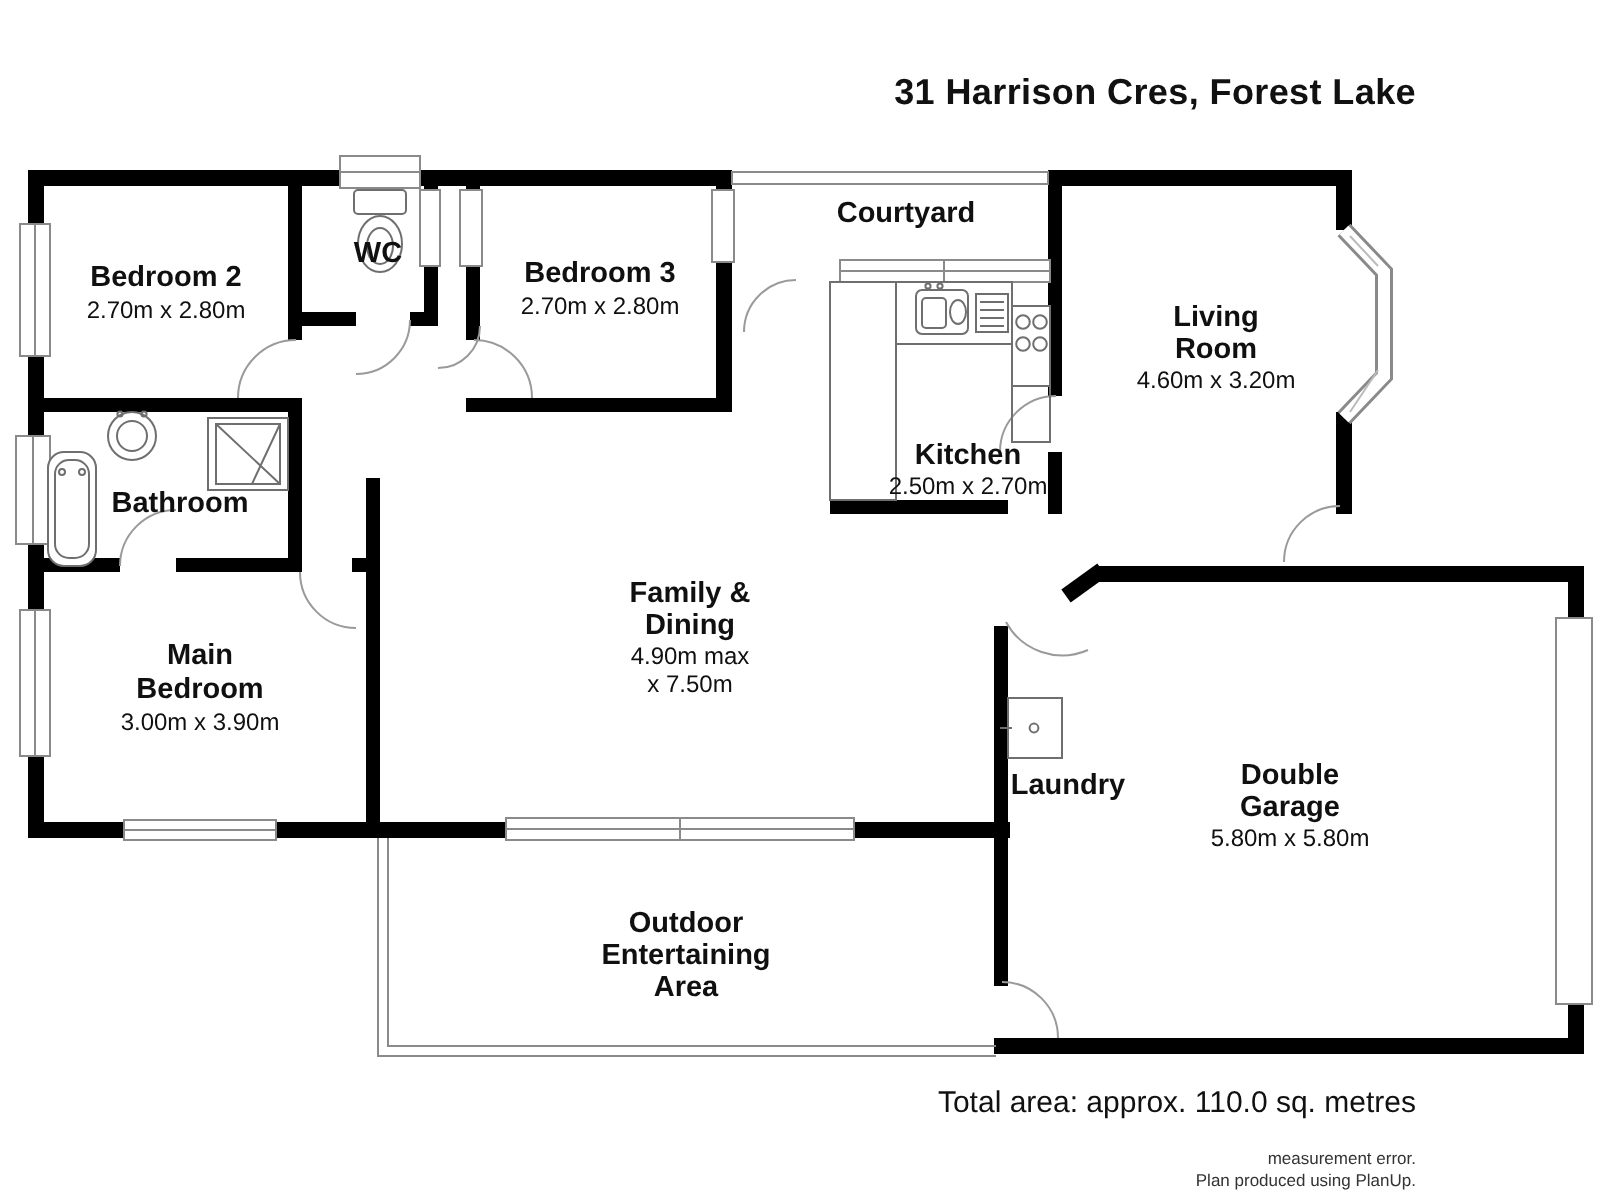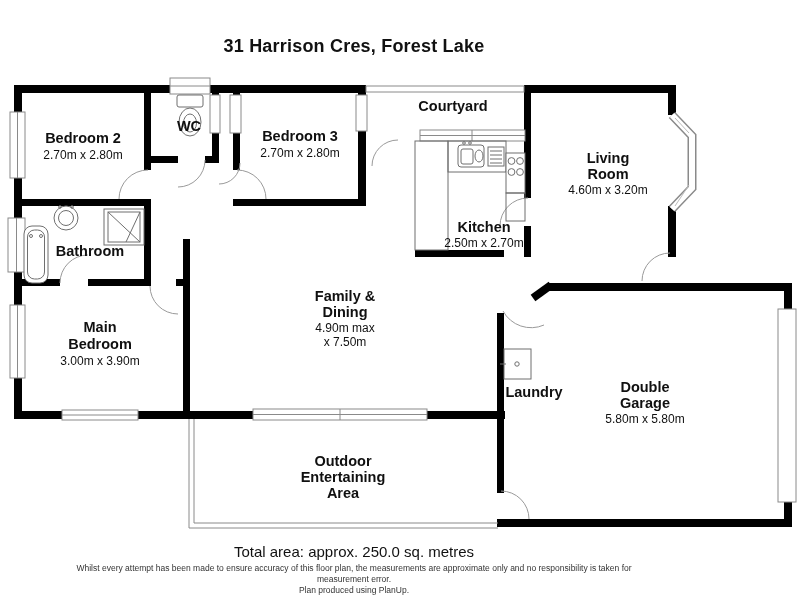--- a/index.html
+++ b/index.html
@@ -1,18 +1,18 @@
 <!DOCTYPE html>
 <html><head>
 <meta charset="utf-8">
 <style>
   html,body{margin:0;padding:0;background:#ffffff;}
   #page{position:relative;width:800px;height:600px;background:#fff;overflow:hidden;
         font-family:"Liberation Sans", sans-serif;color:#111;}
-  .hdr{position:absolute;left:0;width:708px;text-align:center;}
+  .hdr{position:absolute;left:0;width:708px;text-align:right;}
   #title{top:36px;font-size:18px;font-weight:bold;letter-spacing:.2px;}
   #subtitle{top:56px;font-size:10.5px;color:#222;}
   #total{top:543px;font-size:15px;}
   #disc1{top:563px;font-size:8.5px;color:#333;}
   #disc2{top:574px;font-size:8.5px;color:#333;}
   #credit{top:585px;font-size:8.5px;color:#333;}
   svg{position:absolute;left:0;top:0;}
   .wall{fill:#000;}
   .thin{stroke:#8a8a8a;stroke-width:1;fill:#fff;}
   .thinNF{stroke:#8a8a8a;stroke-width:1;fill:none;}
@@ -244,17 +244,16 @@
         <text class="rdim" x="645" y="423">5.80m x 5.80m</text>
       </g>
       <g>
         <text class="rname" x="343" y="466">Outdoor</text>
         <text class="rname" x="343" y="482">Entertaining</text>
         <text class="rname" x="343" y="498">Area</text>
       </g>
     </g>
   </svg>
 
-  <div class="hdr" id="total">Total area: approx. 250.0 sq. metres</div>
-  <div class="hdr" id="disc1">Whilst every attempt has been made to ensure accuracy of this floor plan, the measurements are approximate only and no responsibility is taken for</div>
+  <div class="hdr" id="total">Total area: approx. 110.0 sq. metres</div>
   <div class="hdr" id="credit">Plan produced using PlanUp.</div>
   <div class="hdr" id="disc2">measurement error.</div>
 </div>
 
 </body></html>

